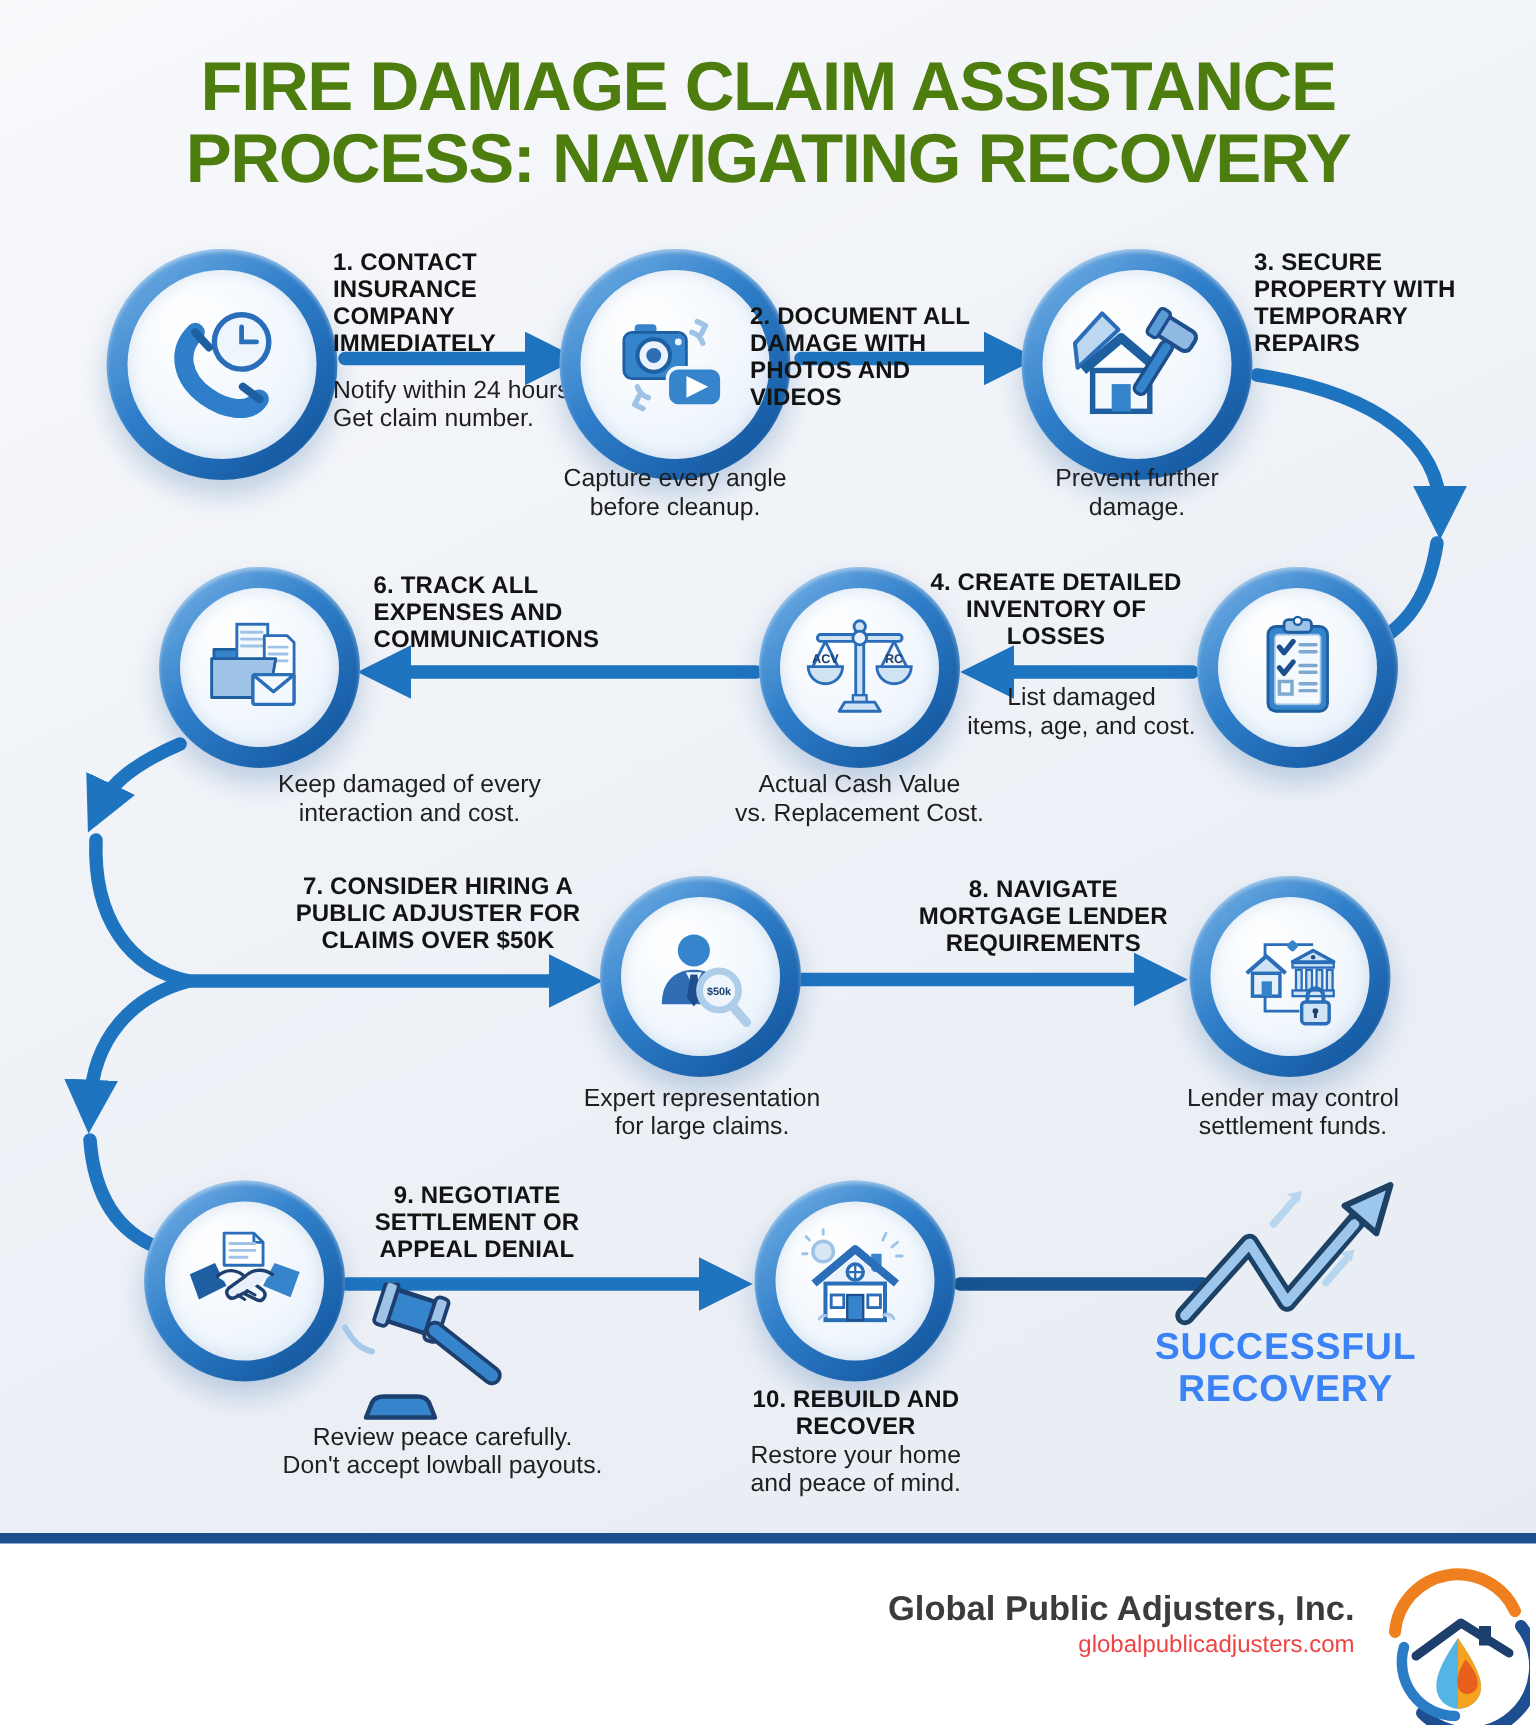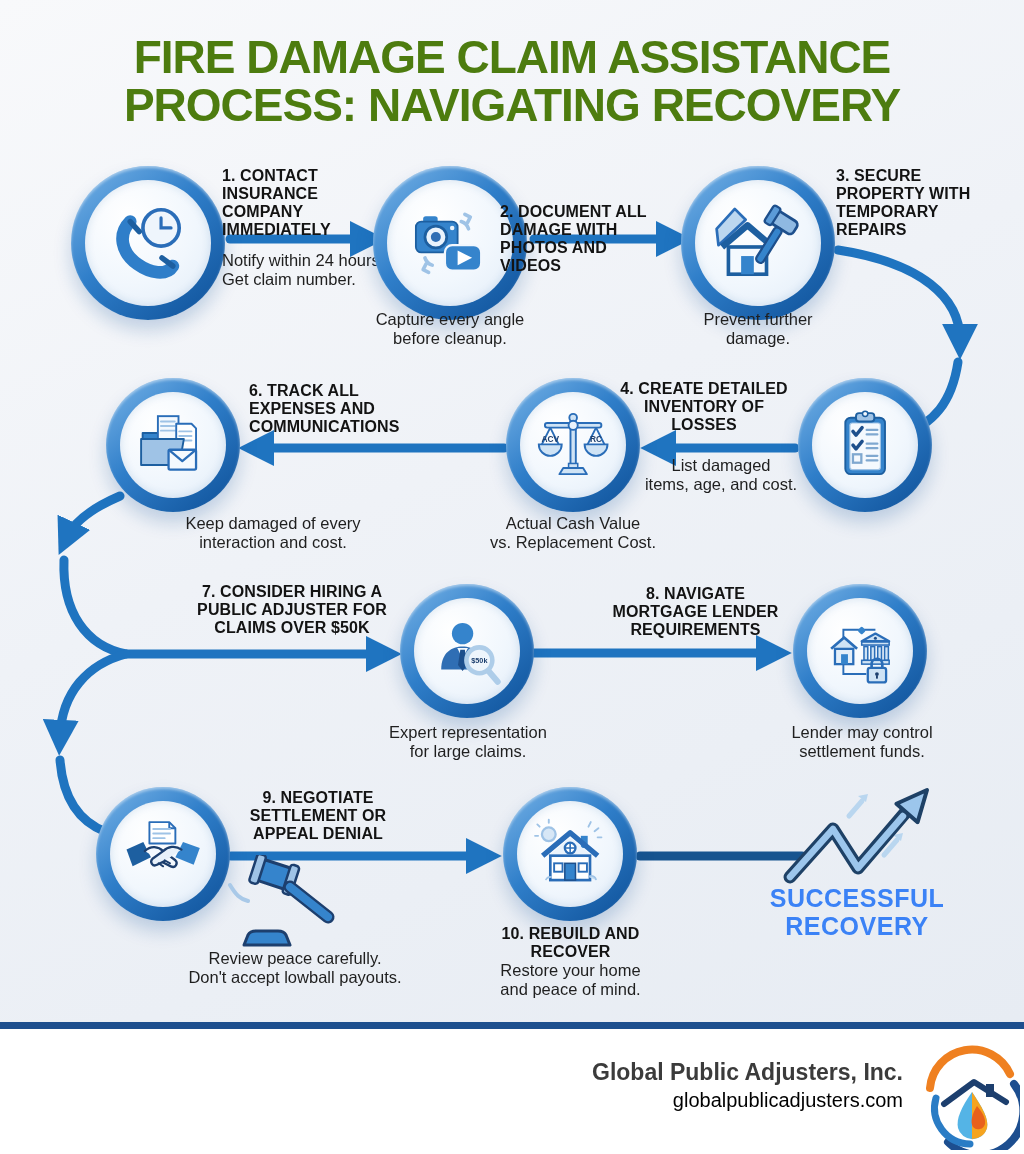--- a/index.html
+++ b/index.html
@@ -41,21 +41,21 @@
   .h8{left:588px;top:585px;width:215px;} .n8{left:752px;top:723px;width:220px;}
   .h9{left:228px;top:789px;width:180px;} .n9{left:160px;top:949px;width:270px;}
   .h10{left:468px;top:925px;width:205px;} .n10{left:473px;top:961px;width:195px;}
   .recovery-label{position:absolute;left:762px;top:884px;width:190px;text-align:center;
       font-weight:800;font-size:25px;line-height:1.12;letter-spacing:.5px;color:#3b82f6;}
   .gavel{position:absolute;left:228px;top:855px;}
   .recovery-arrow{position:absolute;left:765px;top:778px;}
   .divider{position:absolute;left:0;top:1022px;width:1024px;height:7px;background:#1d4f8e;}
   .footer-text{position:absolute;left:400px;top:1058px;width:503px;text-align:right;}
   .footer-company{font-size:23px;font-weight:700;color:#3b3b3b;line-height:1.25;}
-  .footer-site{font-size:20px;color:#000000;line-height:1.3;}
+  .footer-site{font-size:16px;color:#ef4444;line-height:1.3;}
   .logo{position:absolute;left:920px;top:1044px;}
 </style>
 </head>
 <body>
 
 <div class="canvas">
   <div class="main-bg"></div>
 
   <svg class="conn" width="1024" height="1022" viewBox="0 0 1024 1022">
     <defs>

